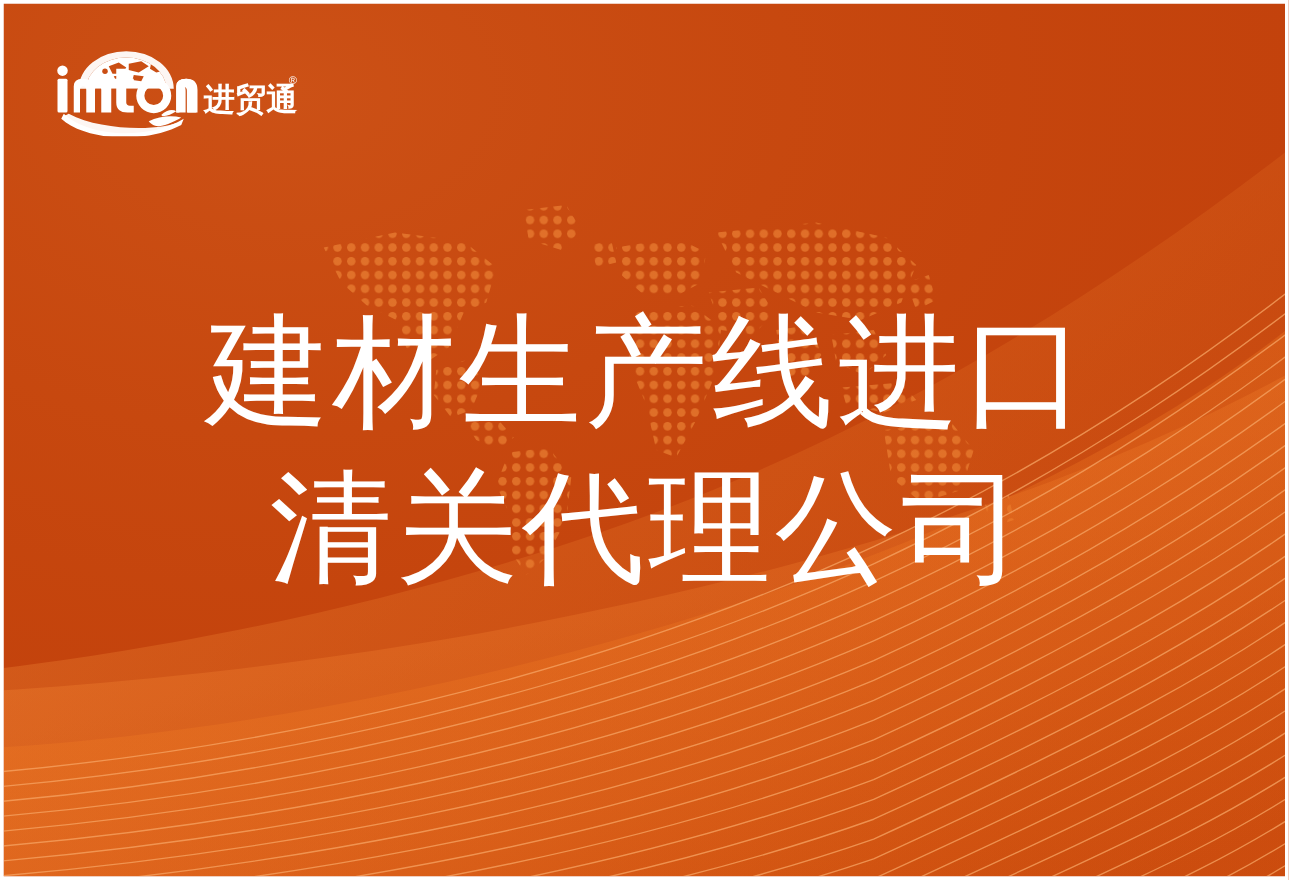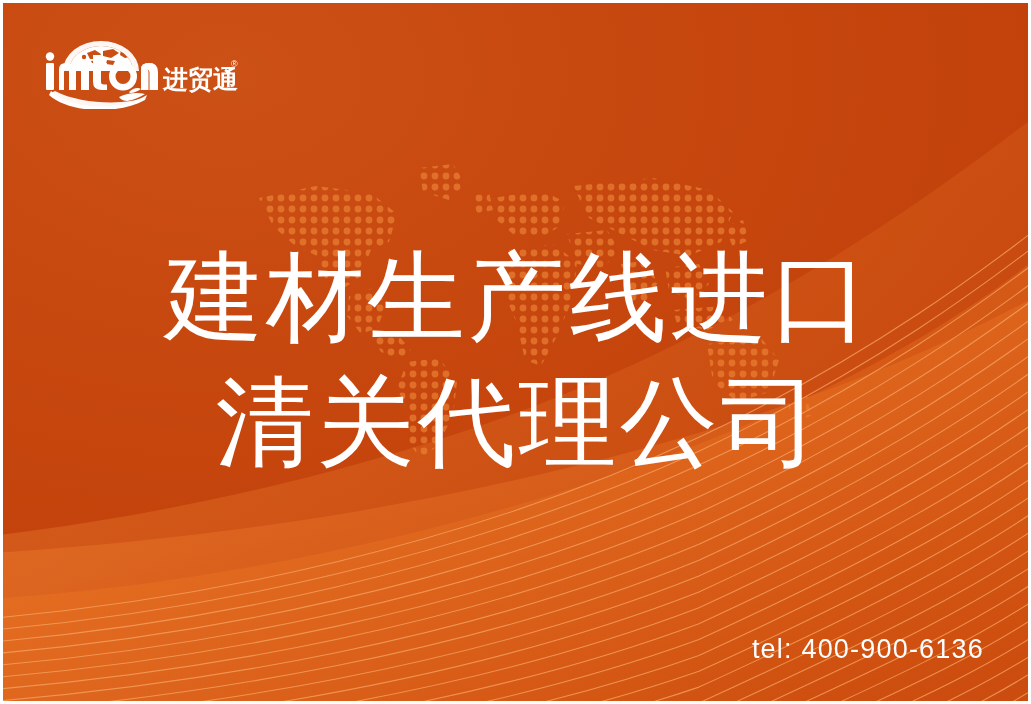--- a/index.html
+++ b/index.html
@@ -263,15 +263,14 @@
                C 84 70, 80 69, 78 66 Z"></path>
       <path d="M88 61 C 92 57, 97 56, 100 58 C 97 60, 93 62, 89 62 Z"></path>
     </g>
   </svg>
 
   <div id="headline">
     <span class="headline-line" id="headline-line-1">建材生产线进口</span>
     <span class="headline-line" id="headline-line-2">清关代理公司</span>
   </div>
 
-  <div id="tel">tel: 400-900-6136</div>
 
 </div>
 
 </body></html>

